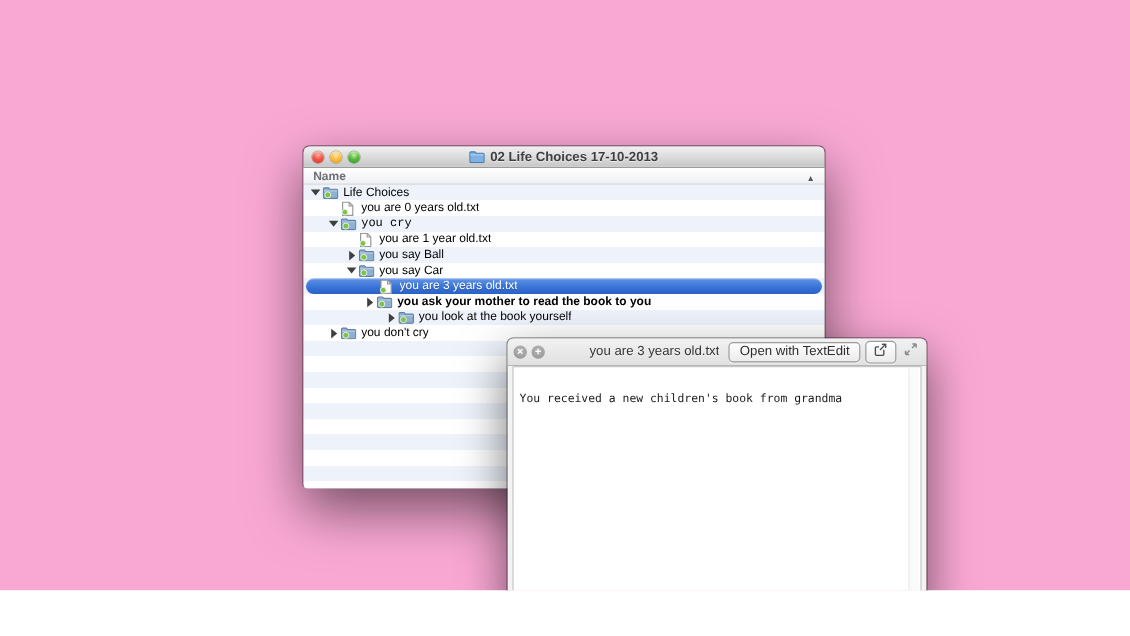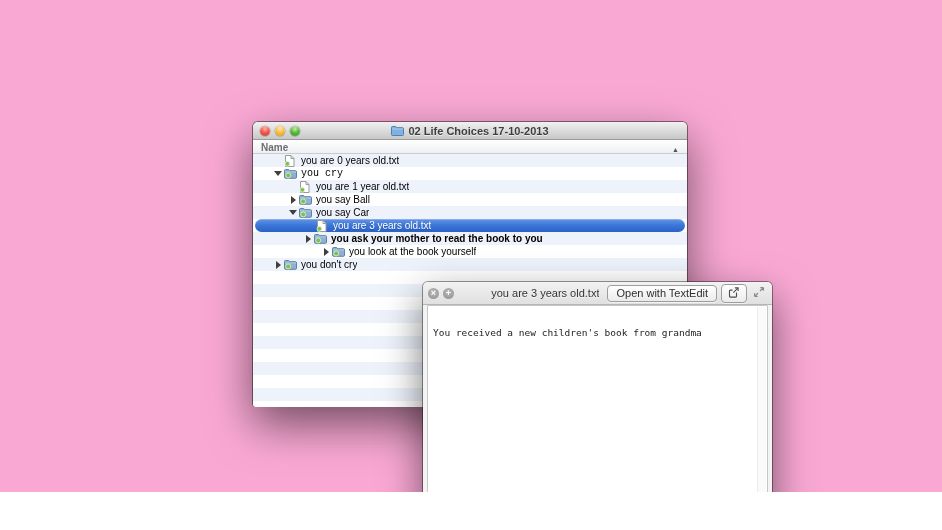--- a/index.html
+++ b/index.html
@@ -83,20 +83,31 @@
             </svg>
           </span>
         <span>02 Life Choices 17-10-2013</span>
       </div>
     </div>
     <div class="f-header">
       <span class="hname">Name</span>
       <span class="sort">▲</span>
     </div>
     <div class="f-rows">
+        <div class="row" style="padding-left: 4px;">
+          <span class="tri expanded"></span>
+          <span class="ficon">
+            <svg width="13" height="11" viewBox="0 0 13 11">
+              <path d="M0.5 2.5 a1 1 0 0 1 1 -1 h3.2 l1 1.2 h5.8 a1 1 0 0 1 1 1 v5.6 a1 1 0 0 1 -1 1 h-10 a1 1 0 0 1 -1 -1 z" fill="#8fb0d1" stroke="#5f82a6"></path>
+              <path d="M1 4 h11" stroke="#b3cce2" fill="none"></path>
+              <circle cx="4.2" cy="7.4" r="2.5" fill="#7dc24a" stroke="#e9f4dd" stroke-width="0.8"></circle>
+            </svg>
+          </span>
+          <span class="rlabel">Life Choices</span>
+        </div>
         <div class="row" style="padding-left: 19px;">
           <span class="tri none"></span>
           <span class="ficon">
             <svg width="11" height="12" viewBox="0 0 11 12">
               <path d="M1.5 0.5 h5.5 l3 3 v8 h-8.5 z" fill="#ffffff" stroke="#9a9a9a"></path>
               <path d="M7 0.5 v3 h3" fill="none" stroke="#9a9a9a"></path>
               <circle cx="3.4" cy="8.8" r="2.4" fill="#7dc24a" stroke="#eef6e4" stroke-width="0.8"></circle>
             </svg>
           </span>
           <span class="rlabel">you are 0 years old.txt</span>

